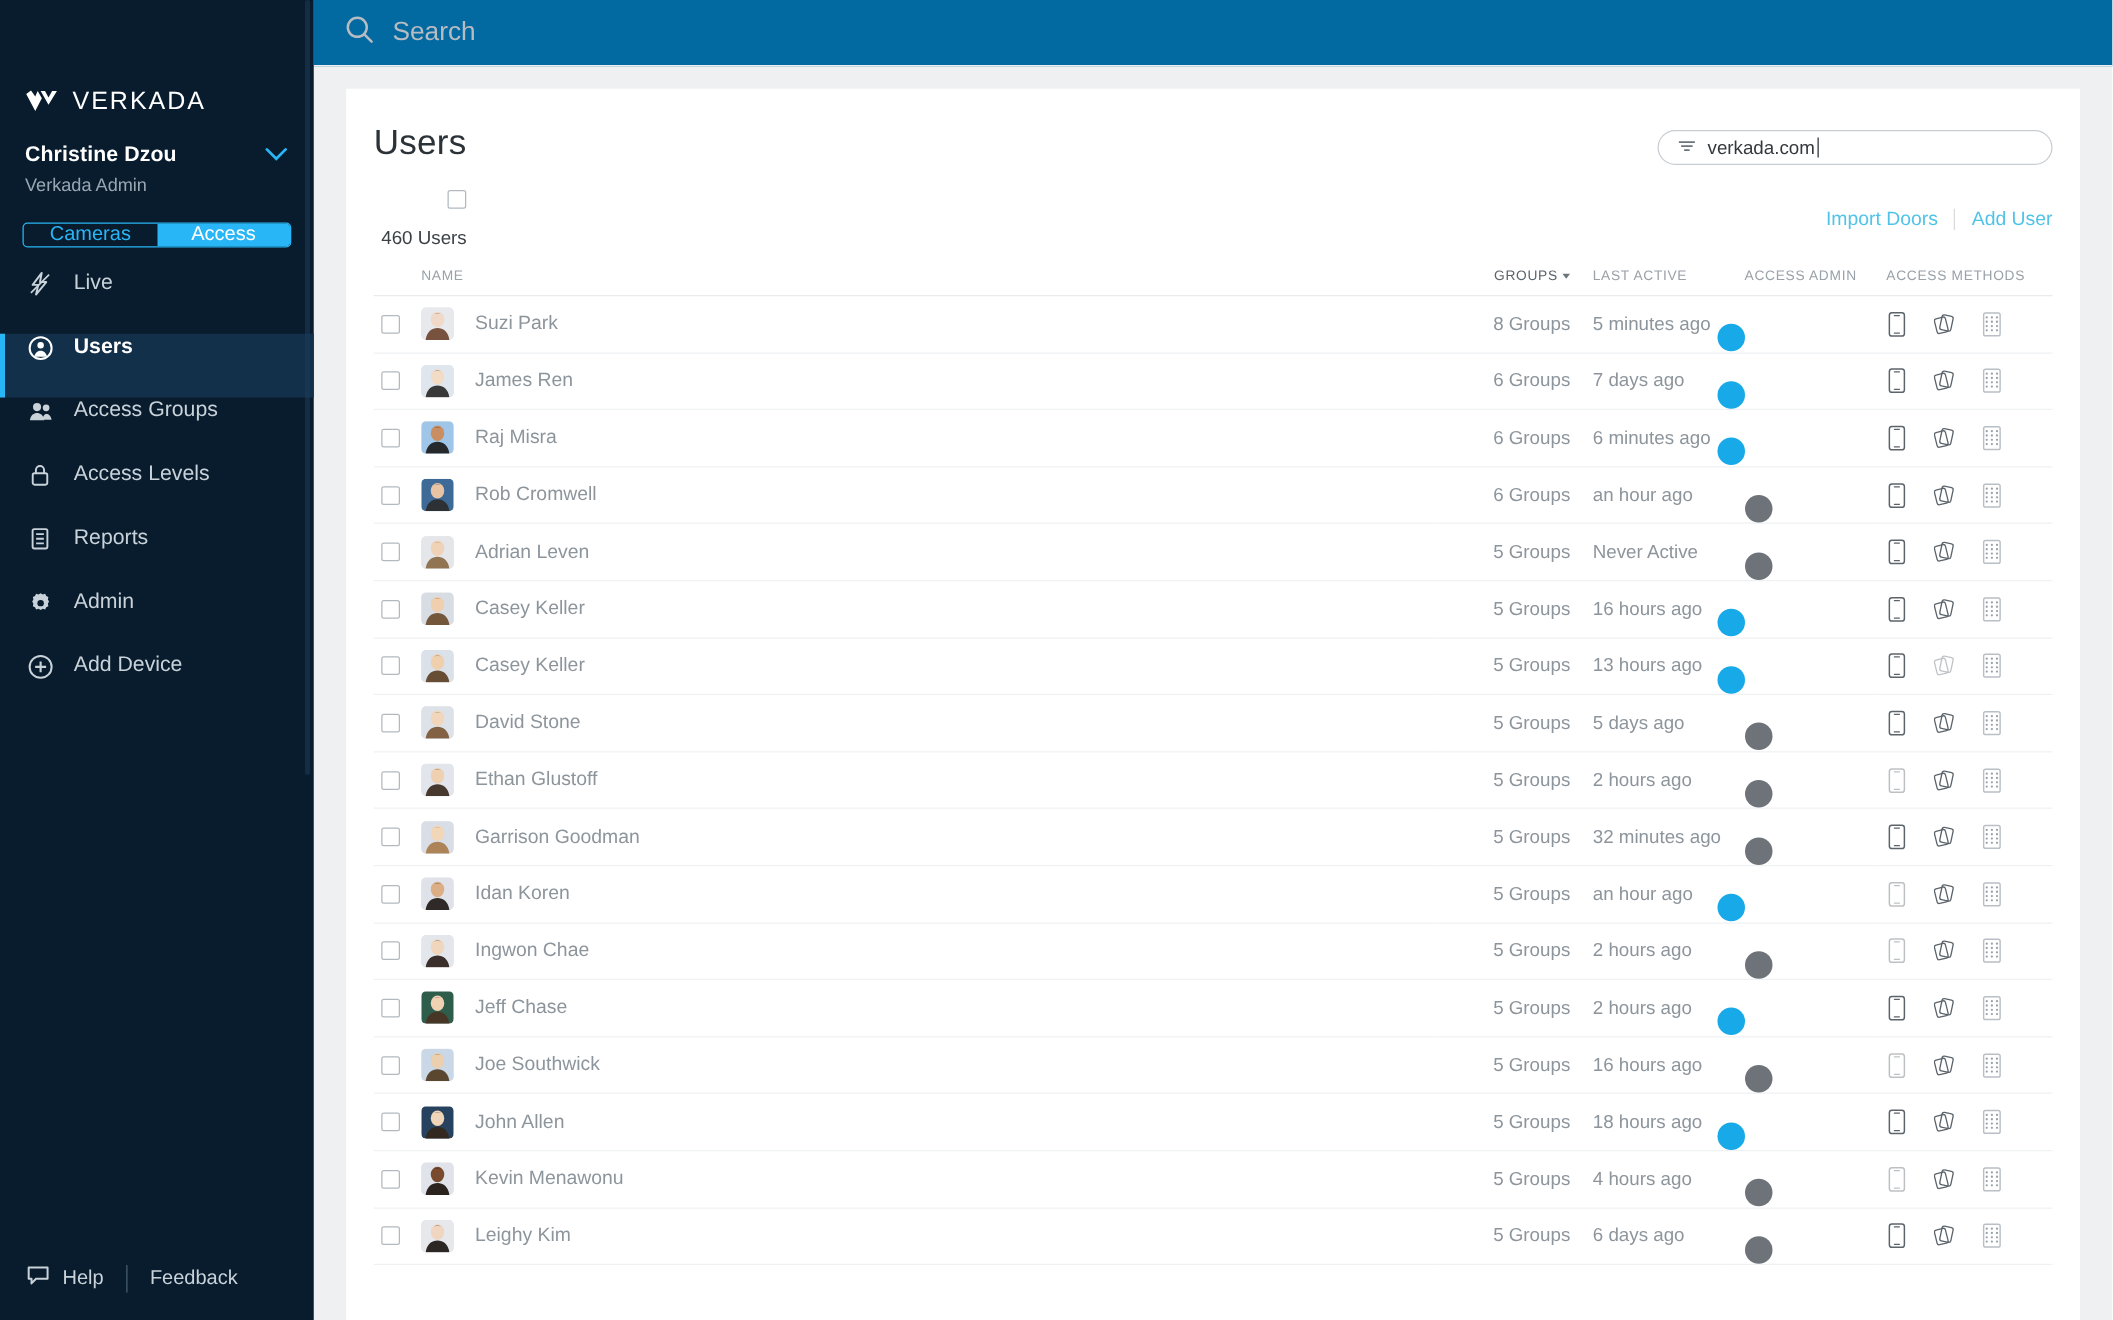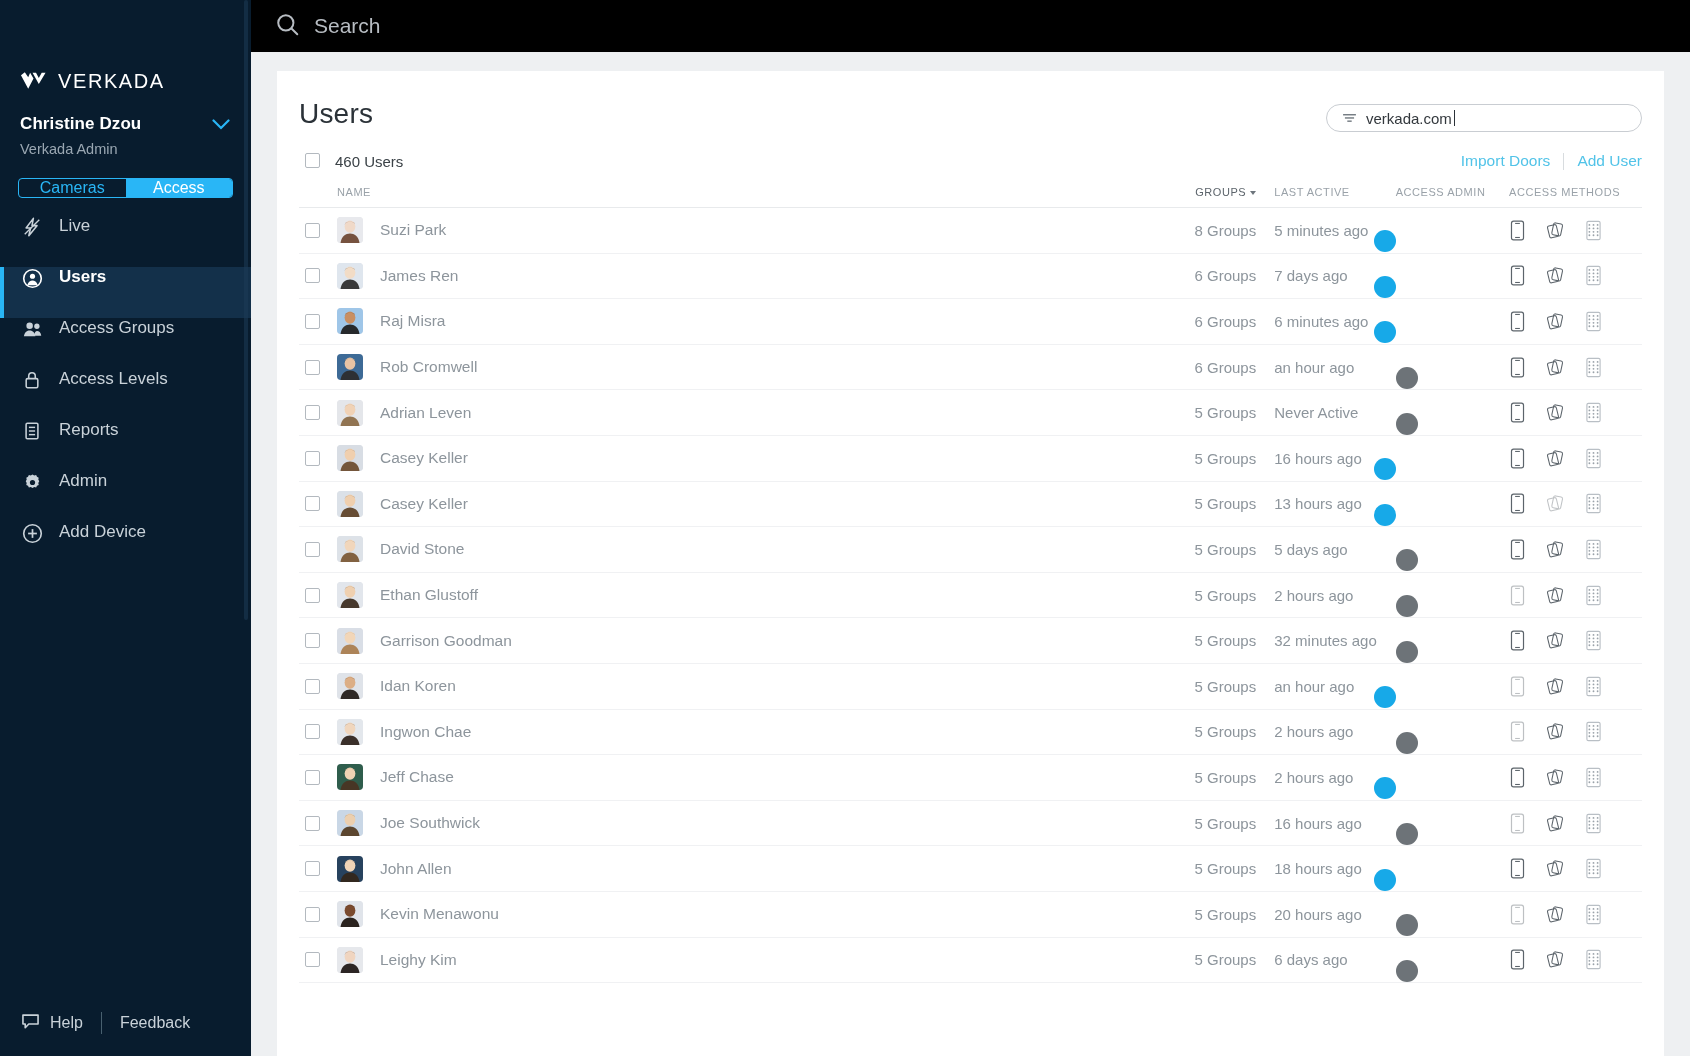--- a/index.html
+++ b/index.html
@@ -79,21 +79,21 @@
   .sf-link { display:flex; align-items:center; gap:10px; cursor:pointer; }
 
   .sb-scroll {
     position:absolute; right: 3px; top: 0; width: 4px; height: 620px;
     background: #1d3d57; border-radius: 3px; opacity:.55;
   }
 
   
   .main { flex: 1 1 auto; height: 1056px; background:#eef0f2; display:flex; flex-direction: column; min-width:0;}
   .topbar {
-    height: 53px; background: #000000; display:flex; align-items:center;
+    height: 53px; background: #0369a1; display:flex; align-items:center;
     padding-left: 24px; gap: 14px; flex: 0 0 53px;
     border-bottom: 1px solid #eceef0;
   }
   .topbar .search-ph { color:#b7bcc2; font-size: 21px; }
 
   .content-wrap { padding: 18px 26px 0 26px; flex:1 1 auto; min-height:0;}
   .card {
     background:#ffffff; height: 100%; padding: 0 22px;
     display:flex; flex-direction: column;
   }
@@ -109,21 +109,21 @@
     display:flex; align-items:center; gap:9px; padding: 0 15px;
     margin-top: 6px;
   }
   .domain-filter .val { font-size:15px; color:#33383d; }
   .caret { display:inline-block; width:1px; height:16px; background:#2b3238; margin-left:-7px; }
 
   .subhead {
     display:flex; align-items:center; justify-content:space-between;
     padding: 20px 0 0 0;
   }
-  .subhead-left { display:flex; align-items:flex-start; gap: 15px; padding-left: 6px;}
+  .subhead-left { display:flex; align-items:flex-end; gap: 15px; padding-left: 6px; flex-direction: column;}
   .count-label { font-size:15px; color:#3b4247; }
   .subhead-right { display:flex; align-items:center; gap:0px; font-size:15.5px; }
   .link { color:#51c3e8; cursor:pointer; }
   .link-sep { width:1px; height:17px; background:#d8dcdf; margin: 0 13px; }
 
   .chk {
     width: 15px; height: 15px; border:1px solid #b3b9bf; border-radius:2px;
     background:#fff; flex:0 0 15px; cursor:pointer;
   }
 
@@ -1160,21 +1160,21 @@
                         <rect width="26" height="26" fill="#e0e4ea"></rect>
                         <ellipse cx="13" cy="9.6" rx="5.4" ry="6.2" fill="#7a4a2e"></ellipse>
                         <path d="M7.6 8.4 C7.6 3.4 18.4 3.4 18.4 8.4 C18.4 6.2 16.6 4.8 13 4.8 C9.4 4.8 7.6 6.2 7.6 8.4 Z" fill="#1a120c"></path>
                         <path d="M3.5 26 C4.4 19.2 8.6 16.4 13 16.4 C17.4 16.4 21.6 19.2 22.5 26 Z" fill="#1a120c" opacity="0.92"></path>
                       </svg>
                     </span>
                     <span class="uname">Kevin Menawonu</span>
                   </div>
                 </td>
                 <td class="c-groups">5 Groups</td>
-                <td class="c-active">20 hours ago</td>
+                <td class="c-active">4 hours ago</td>
                 <td class="c-admin"><span class="toggle off"><span class="knob"></span></span></td>
                 <td class="c-methods">
                   <span class="methods">
                     <span>
                       <svg class="m" viewBox="0 0 17 22" style="opacity:0.4">
                         <rect x="2.2" y="1.2" width="12.6" height="19.6" rx="2.2" fill="none" stroke="#5c646b" stroke-width="1.25"></rect>
                         <line x1="6" y1="3.6" x2="11" y2="3.6" stroke="#5c646b" stroke-width="1.1"></line>
                         <line x1="6" y1="18.3" x2="11" y2="18.3" stroke="#5c646b" stroke-width="1.1"></line>
                       </svg>
                     </span>

